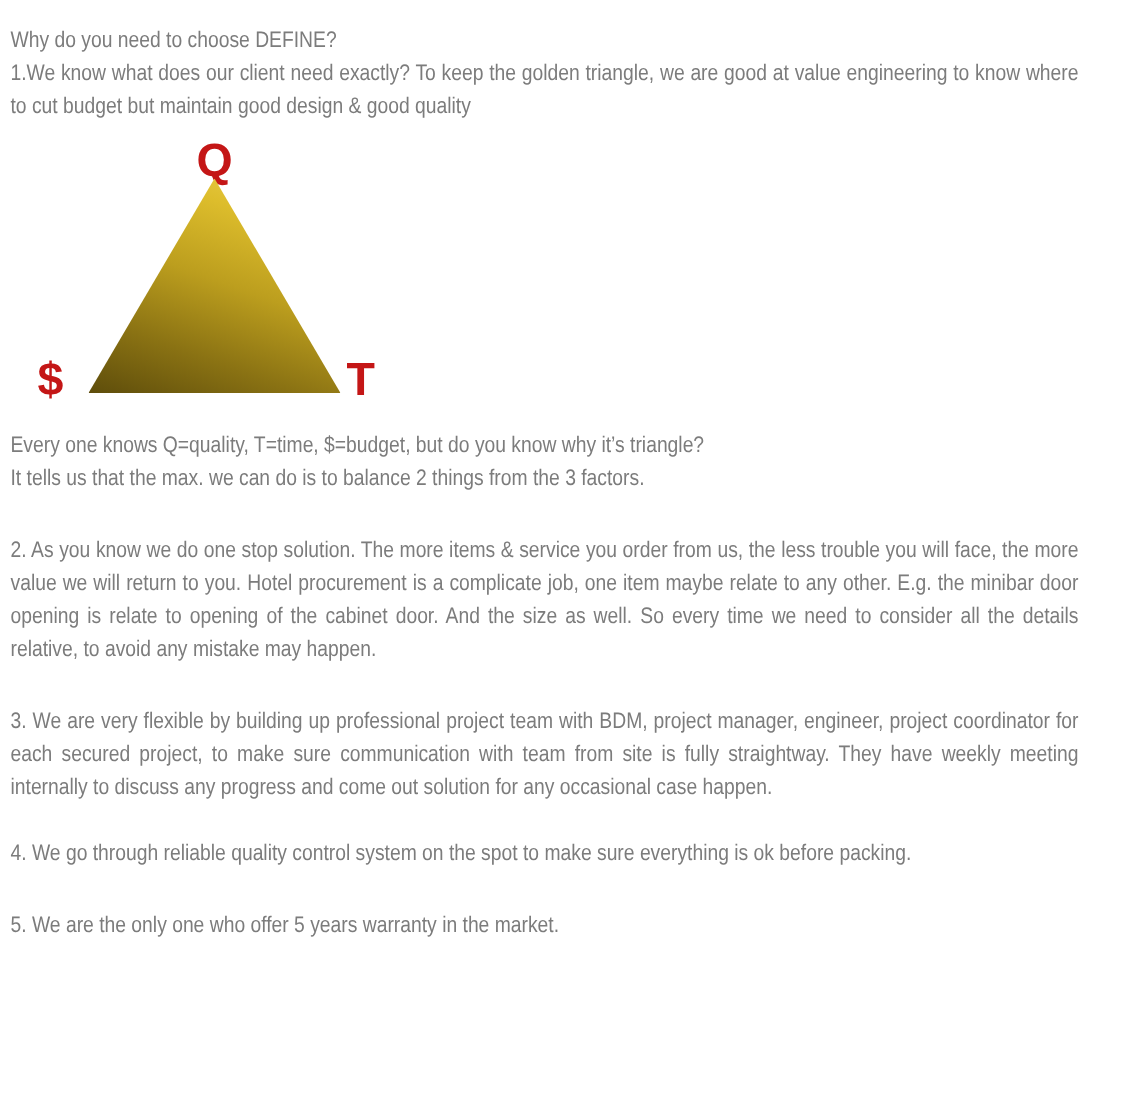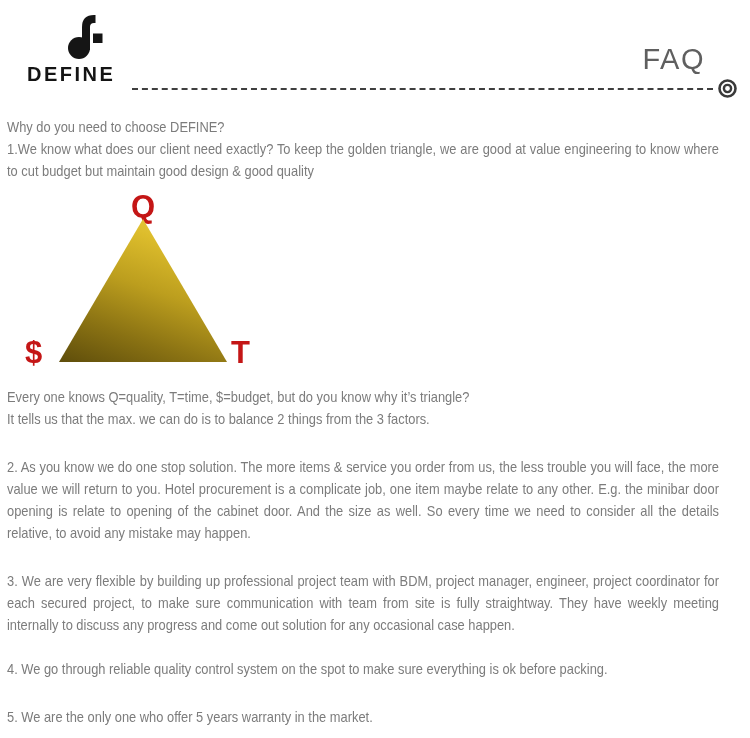--- a/index.html
+++ b/index.html
@@ -110,39 +110,20 @@
   }
   .tri-label-q { left: 116px; top: 0; width: 40px; text-align: center; }
   .tri-label-dollar { left: 18px; top: 146px; }
   .tri-label-t { left: 224px; top: 146px; }
 </style>
 </head>
 <body>
 
 <div class="page">
 
-  <div class="header">
-
-    <svg class="logo-icon" width="44" height="48" viewBox="0 0 44 48" aria-hidden="true">
-      <circle cx="19" cy="37" r="11" fill="#151515"></circle>
-      <path d="M26 39 V16 Q26 8 34 8 L35.5 8" fill="none" stroke="#151515" stroke-width="8"></path>
-      <rect x="33" y="22.5" width="9.5" height="9.5" fill="#151515"></rect>
-    </svg>
-
-    <div class="brand-text">DEFINE</div>
-
-    <div class="page-title">FAQ</div>
-
-    <div class="dash-divider"></div>
-
-    <svg class="bullseye" width="23" height="23" viewBox="0 0 23 23" aria-hidden="true">
-      <circle cx="11.5" cy="11.5" r="8" fill="none" stroke="#3a3a3a" stroke-width="2.6"></circle>
-      <circle cx="11.5" cy="11.5" r="3.6" fill="none" stroke="#3a3a3a" stroke-width="2.4"></circle>
-    </svg>
-  </div>
 
   <div class="main">
 
     <p class="para single cx">Why do you need to choose DEFINE?</p>
 
     <p class="para cx">1.We know what does our client need exactly? To keep the golden triangle, we are good at value engineering to know where to cut budget but maintain good design &amp; good quality</p>
 
     <figure class="triangle-fig">
       <span class="tri-label tri-label-q">Q</span>
       <div class="triangle-shape"></div>

